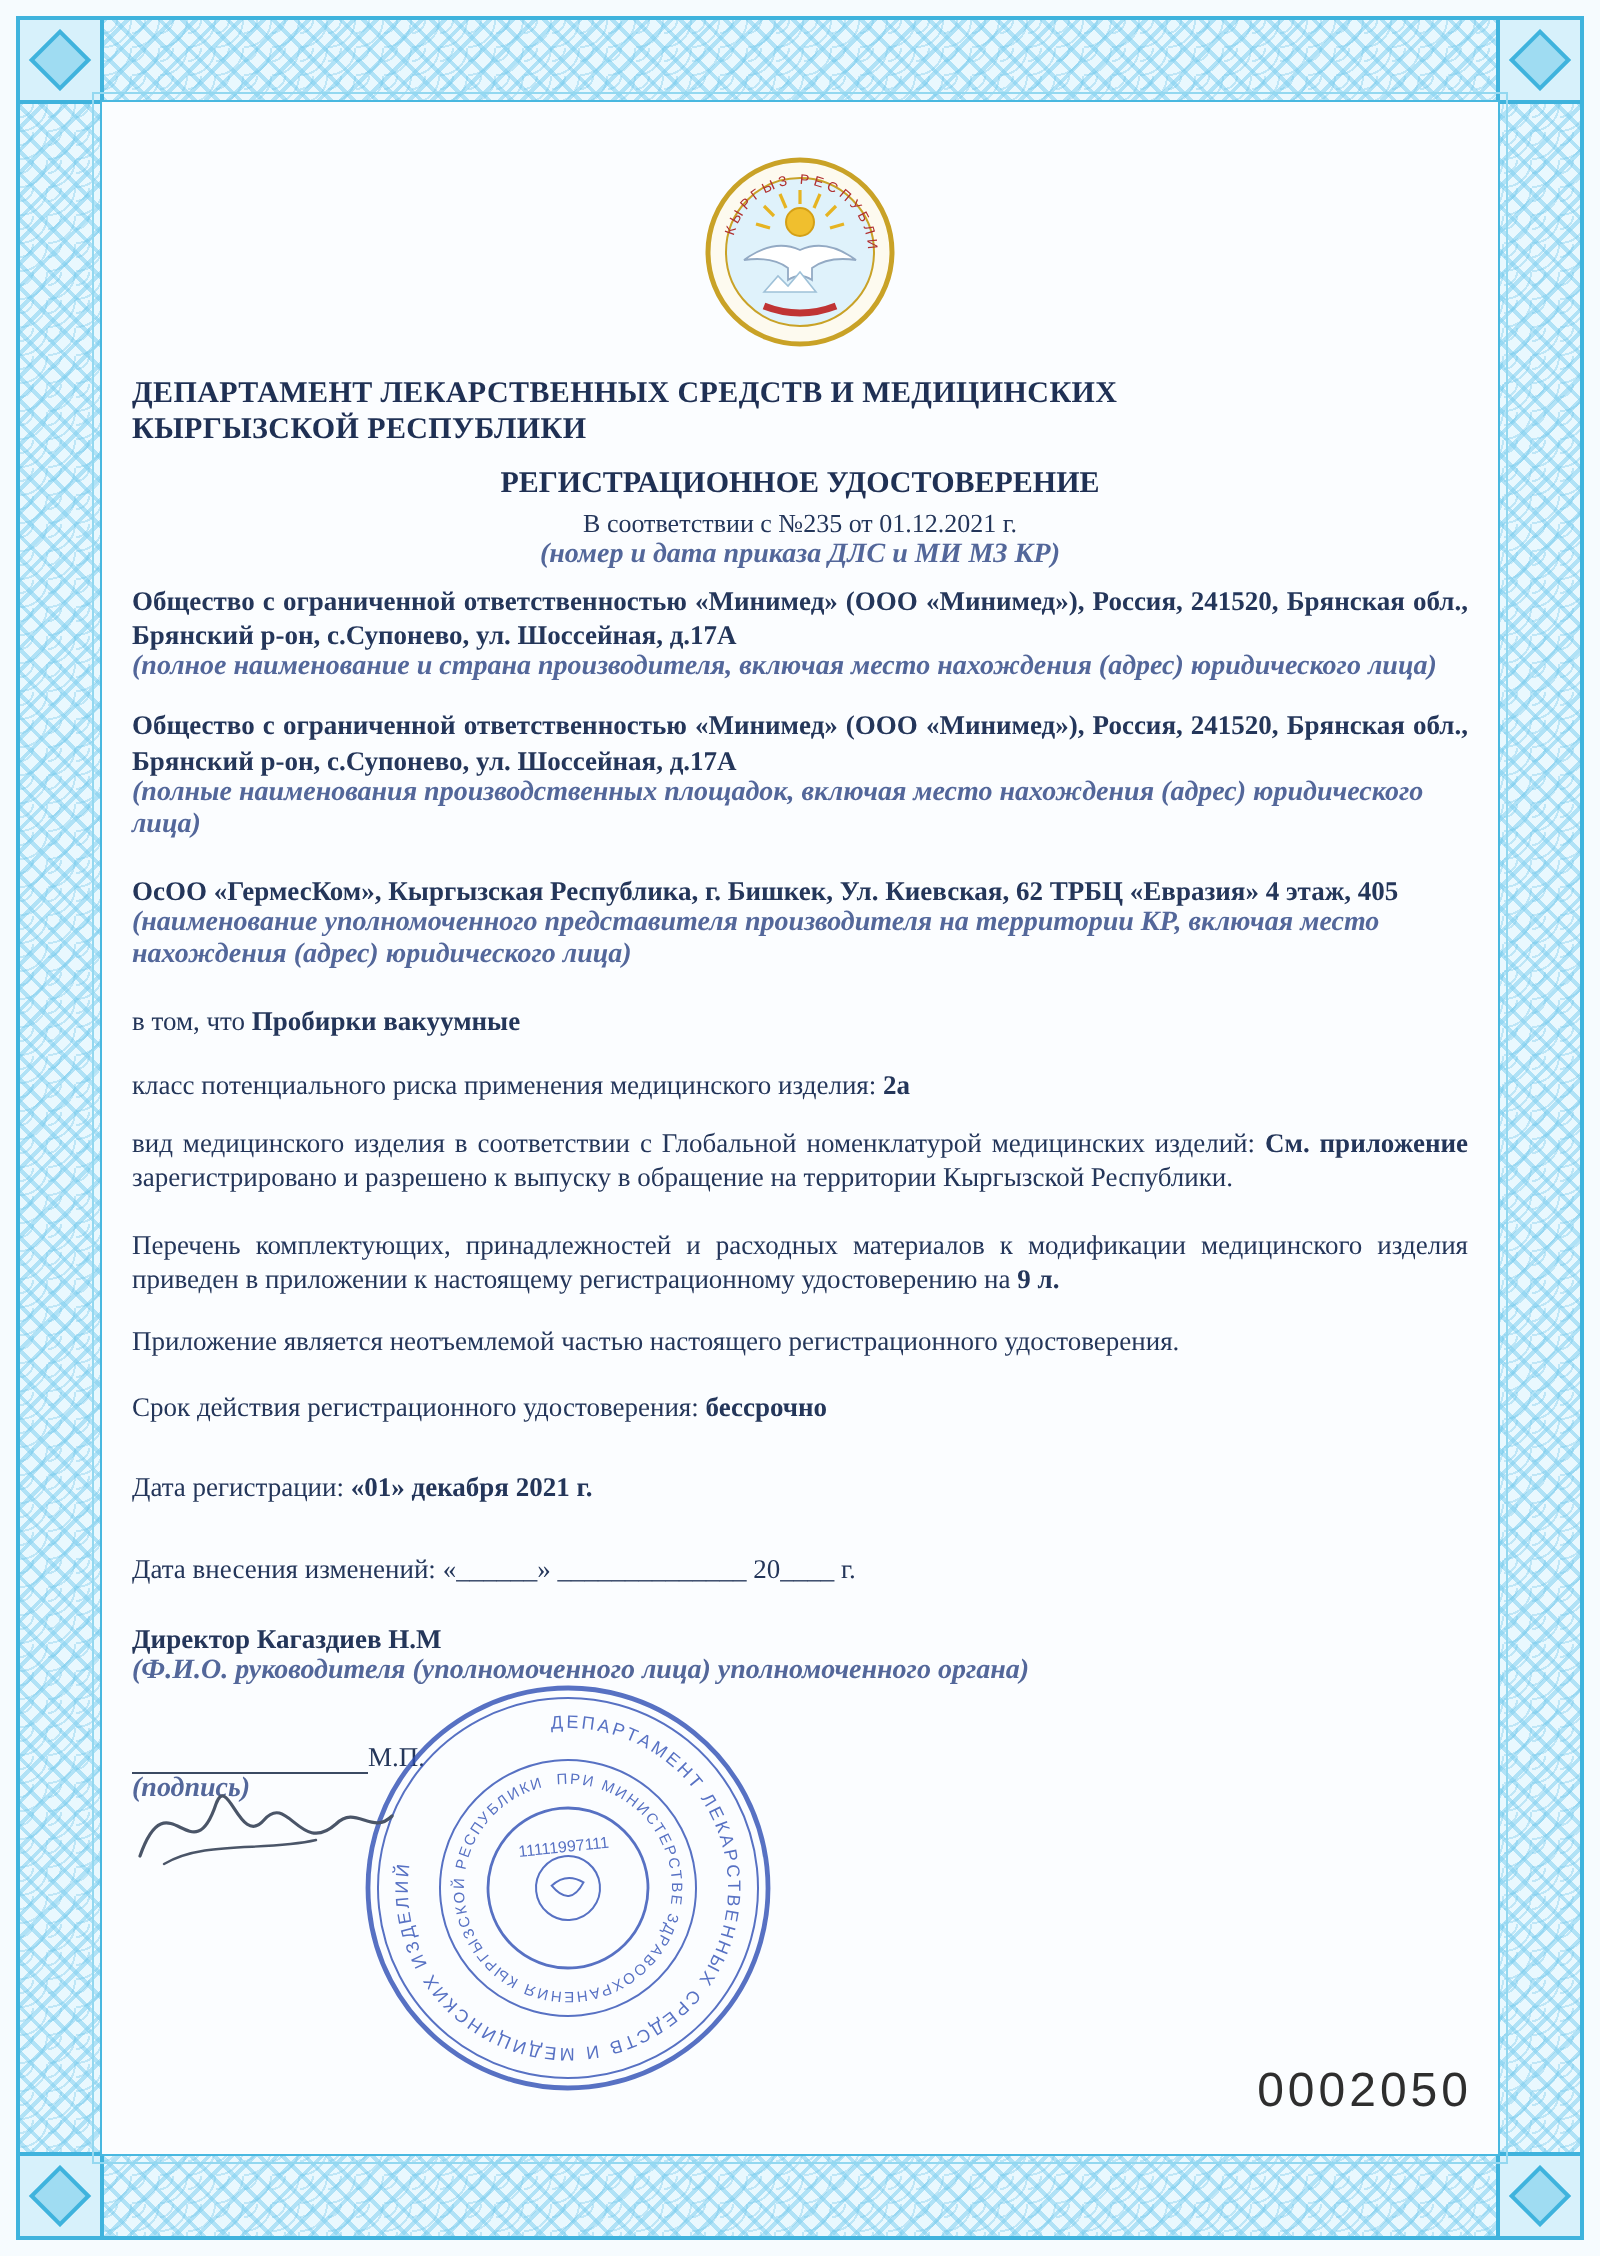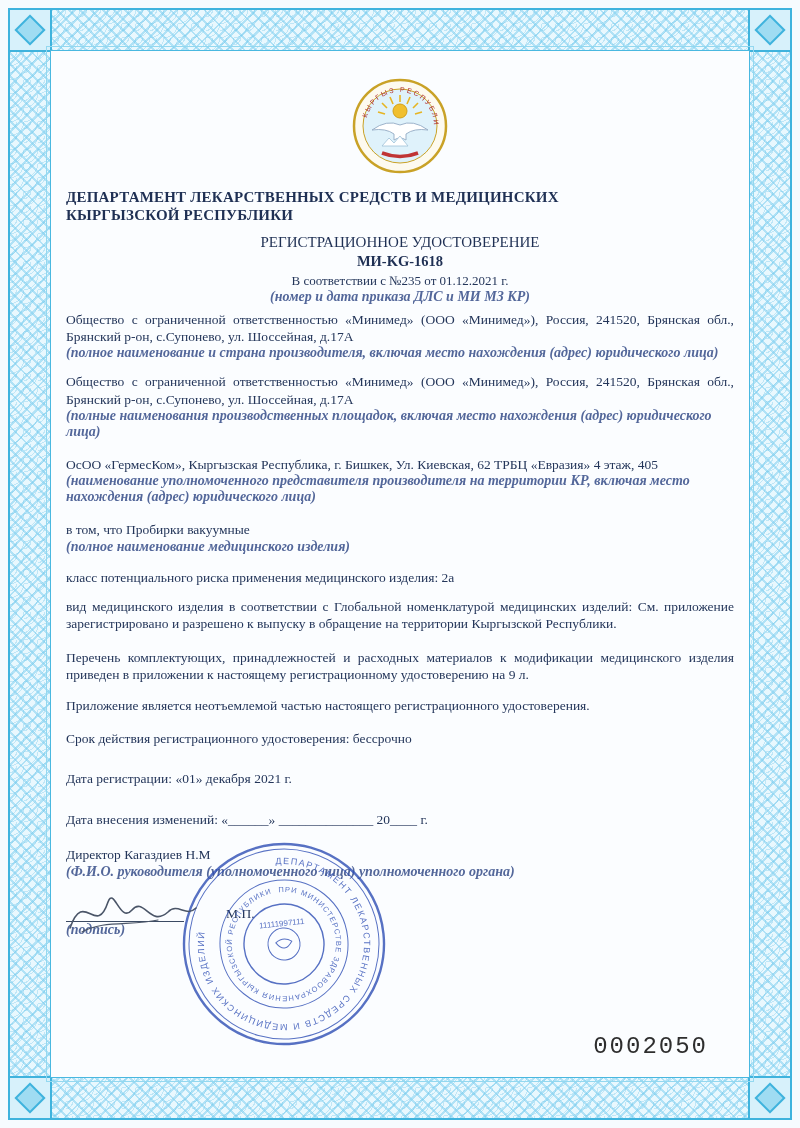--- a/index.html
+++ b/index.html
@@ -25,40 +25,40 @@
   .corner.tl{top:8px;left:8px}.corner.tr{top:8px;right:8px}
   .corner.bl{bottom:8px;left:8px}.corner.br{bottom:8px;right:8px}
   .content-bg{
     position:absolute;inset:50px;background:#fbfdff;
     border:1px solid #49b8e0;outline:1px solid #93d8f0;outline-offset:3px;z-index:1;
   }
   
   .content{position:absolute;inset:50px;padding:0 16px;z-index:2;}
   .emblem{margin:28px auto 14px;width:96px;height:96px;}
   .dept{margin-top:2px;text-align:left;font-weight:bold;font-size:15px;line-height:1.22;letter-spacing:.2px;color:#1f3054;}
-  .cert-title{margin-top:9px;text-align:center;font-weight:normal;font-size:15px;color:#1f3054;}
+  .cert-title{margin-top:9px;text-align:center;font-weight:bold;font-size:15px;color:#1f3054;}
   .cert-number{text-align:center;font-weight:bold;font-size:14.5px;margin-top:2px;color:#1f3054;}
   .order{text-align:center;font-size:13px;margin-top:3px;}
   .caption{font-size:14px;font-style:italic;color:#53679a;line-height:1.15;font-weight:bold;}
   .caption.center{text-align:center;}
   p{margin:0;font-size:13.5px;line-height:1.28;}
   .just{text-align:justify;}
-  .b{font-weight:normal;}
+  .b{font-weight:bold;}
   .mt6{margin-top:6px}.mt12{margin-top:12px}.mt14{margin-top:14px}
   .mt16{margin-top:16px}.mt22{margin-top:22px}.mt24{margin-top:24px}
   .mt26{margin-top:18px}.mt30{margin-top:30px}
   .sign-row{margin-top:26px;display:flex;align-items:flex-end;font-size:13.5px;}
   .sign-line{display:inline-block;width:118px;border-bottom:1px solid #3b4a63;height:14px;}
-  .mp{margin-left:42px;}
+  .mp{}
   
   .stamp{position:absolute;left:178px;top:838px;width:212px;height:212px;z-index:3;opacity:.8;transform:rotate(-6deg);}
   .handsign{position:absolute;left:62px;top:880px;width:150px;height:70px;z-index:4;}
   .serial{
-    position:absolute;right:92px;bottom:68px;z-index:2;
-    font-family:Liberation Mono, monospace;font-size:24px;letter-spacing:2px;color:#2e2e2e;
+    position:absolute;right:64px;bottom:68px;z-index:2;
+    font-family:Liberation Sans, sans-serif;font-size:24px;letter-spacing:2px;color:#2e2e2e;
   }
 </style>
 </head>
 <body>
 
 <div class="page">
 
   <div class="band"></div>
   <div class="corner tl">
       <div class="diamond"></div>
@@ -101,36 +101,34 @@
         <path d="M30,75 Q48,82 66,75" stroke="#c03434" stroke-width="3.5" fill="none"></path>
       </svg>
     </div>
 
     <div class="dept">
       <div>ДЕПАРТАМЕНТ ЛЕКАРСТВЕННЫХ СРЕДСТВ И МЕДИЦИНСКИХ</div>
       <div>КЫРГЫЗСКОЙ РЕСПУБЛИКИ</div>
     </div>
 
     <div class="cert-title">РЕГИСТРАЦИОННОЕ УДОСТОВЕРЕНИЕ</div>
-    <div class="cert-number">МИ-KG-1618</div>
     <div class="order">В соответствии с №235 от 01.12.2021 г.</div>
     <div class="caption center">(номер и дата приказа ДЛС и МИ МЗ КР)</div>
 
 
     <p class="b just mt6">Общество с ограниченной ответственностью «Минимед» (ООО «Минимед»), Россия, 241520, Брянская обл., Брянский р-он, с.Супонево, ул. Шоссейная, д.17А</p>
     <div class="caption">(полное наименование и страна производителя, включая место нахождения (адрес) юридического лица)</div>
 
     <p class="b just mt12">Общество с ограниченной ответственностью «Минимед» (ООО «Минимед»), Россия, 241520, Брянская обл., Брянский р-он, с.Супонево, ул. Шоссейная, д.17А</p>
     <div class="caption">(полные наименования производственных площадок, включая место нахождения (адрес) юридического лица)</div>
 
     <p class="b just mt16">ОсОО «ГермесКом», Кыргызская Республика, г. Бишкек, Ул. Киевская, 62 ТРБЦ «Евразия» 4 этаж, 405</p>
     <div class="caption">(наименование уполномоченного представителя производителя на территории КР, включая место нахождения (адрес) юридического лица)</div>
 
     <p class="mt16"><span>в том, что </span><span class="b">Пробирки вакуумные</span></p>
-    <div class="caption">(полное наименование медицинского изделия)</div>
 
     <p class="mt14"><span>класс потенциального риска применения медицинского изделия: </span><span class="b">2а</span></p>
 
     <p class="just mt12"><span>вид медицинского изделия в соответствии с Глобальной номенклатурой медицинских изделий: </span><span class="b">См. приложение</span><span> зарегистрировано и разрешено к выпуску в обращение на территории Кыргызской Республики.</span></p>
 
     <p class="just mt16"><span>Перечень комплектующих, принадлежностей и расходных материалов к модификации медицинского изделия приведен в приложении к настоящему регистрационному удостоверению на </span><span class="b">9 л.</span></p>
 
     <p class="just mt14">Приложение является неотъемлемой частью настоящего регистрационного удостоверения.</p>
 
     <p class="mt16"><span>Срок действия регистрационного удостоверения: </span><span class="b">бессрочно</span></p>

